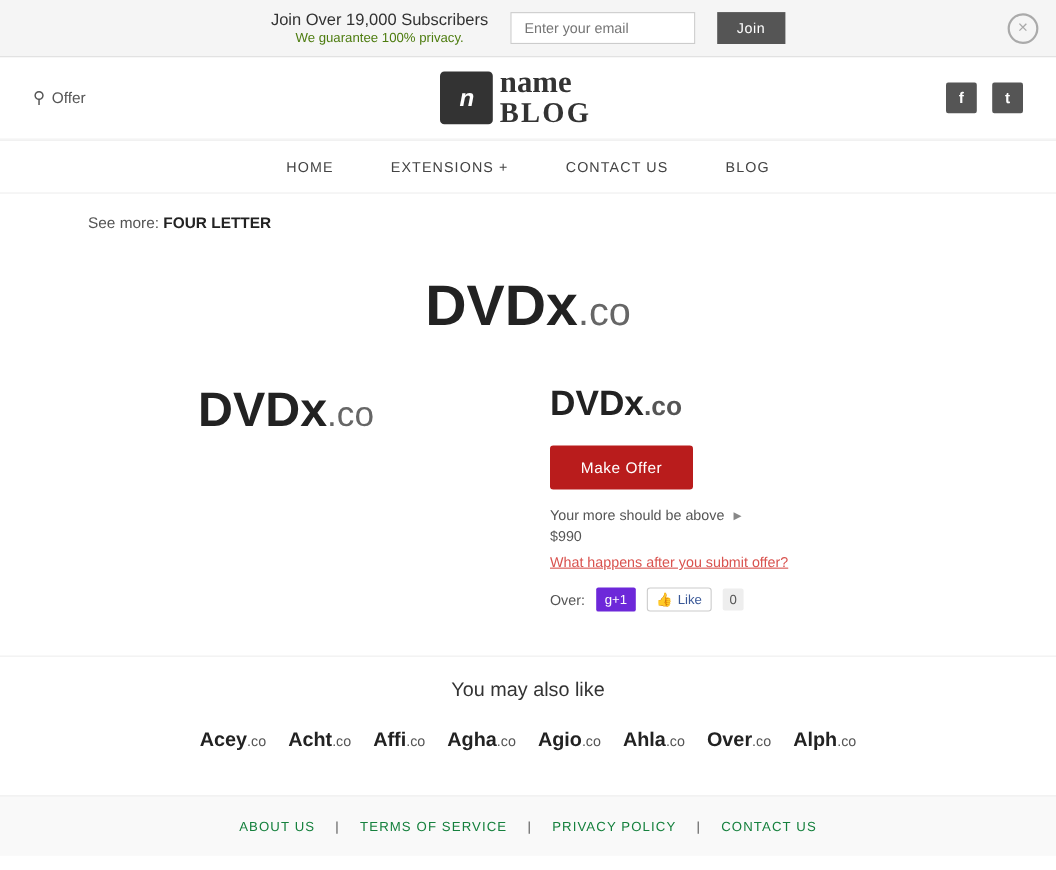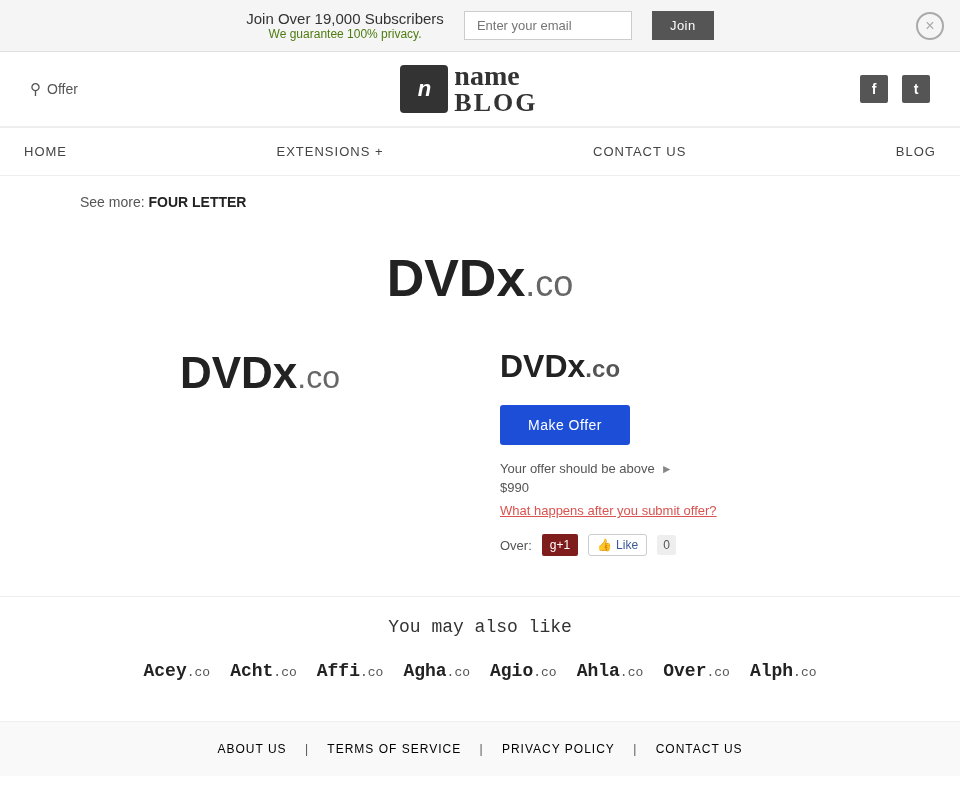--- a/index.html
+++ b/index.html
@@ -118,21 +118,21 @@
       font-size: 14px;
       border-radius: 2px;
       cursor: pointer;
       font-weight: bold;
     }
 
     
     .nav {
       display: flex;
       align-items: center;
-      justify-content: space-between;
+      justify-content: center;
       gap: 4px;
       border-top: 1px solid #eee;
       border-bottom: 1px solid #eee;
       padding: 0;
       background: #fff;
     }
     .nav-item {
       padding: 16px 24px;
       font-size: 13px;
       letter-spacing: 1px;
@@ -175,21 +175,21 @@
     }
     .domain-name-title {
       font-size: 32px;
       font-weight: bold;
       color: #222;
       margin-bottom: 20px;
     }
     .domain-name-title .ext { font-size: 24px; color: #555; }
 
     .make-offer-btn {
-      background: #1d4ed8;
+      background: #b91c1c;
       color: #fff;
       border: none;
       padding: 12px 28px;
       font-size: 14px;
       cursor: pointer;
       border-radius: 3px;
       margin-bottom: 16px;
       letter-spacing: 0.5px;
     }
 
@@ -201,21 +201,21 @@
       align-items: center;
       gap: 6px;
     }
     .offer-arrow { color: #888; font-size: 12px; }
     .offer-price { font-size: 13px; color: #555; margin-bottom: 8px; }
     .offer-link { font-size: 13px; color: #d9534f; text-decoration: underline; cursor: pointer; margin-bottom: 16px; display: block; }
 
     .share-area { display: flex; align-items: center; gap: 10px; margin-top: 10px; }
     .share-label { font-size: 13px; color: #555; }
     .g-plus {
-      background: #7f1d1d;
+      background: #6d28d9;
       color: #fff;
       padding: 4px 8px;
       border-radius: 2px;
       font-size: 12px;
       cursor: pointer;
       display: flex; align-items: center; gap: 3px;
     }
     .fb-like {
       border: 1px solid #ccc;
       border-radius: 3px;
@@ -230,21 +230,20 @@
       padding: 3px 6px;
       border-radius: 2px;
       font-size: 12px;
       color: #555;
     }
 
     
     .similar-section {
       padding: 20px 60px 40px;
       border-top: 1px solid #eee;
-      font-family: Liberation Mono, monospace;
     }
     .similar-title {
       text-align: center;
       font-size: 18px;
       color: #333;
       margin-bottom: 24px;
     }
     .similar-grid {
       display: flex;
       justify-content: center;
@@ -263,21 +262,21 @@
     .footer-links {
       background: #f9f9f9;
       border-top: 1px solid #eee;
       padding: 20px;
       text-align: center;
       font-size: 12px;
       color: #555;
       letter-spacing: 1px;
     }
     .footer-links a {
-      color: #000000;
+      color: #15803d;
       text-decoration: none;
       margin: 0 14px;
       text-transform: uppercase;
     }
 
     .footer-copy {
       text-align: center;
       padding: 14px;
       font-size: 13px;
       color: #777;
@@ -354,21 +353,21 @@
     <div class="dvdx-logo" style="font-size:44px;">
       <span>DVDx</span><span style="font-size:32px;color:#666;font-weight:normal;">.co</span>
     </div>
   </div>
   <div class="domain-detail-col">
     <div class="domain-name-title">
       <span>DVDx</span><span class="ext">.co</span>
     </div>
     <button class="make-offer-btn">Make Offer</button>
     <div class="offer-note">
-      <span>Your offer should be above</span>
+      <span>Your more should be above</span>
       <span class="offer-arrow">►</span>
     </div>
     <div class="offer-price">$990</div>
     <a class="offer-link" href="#">What happens after you submit offer?</a>
     <div class="share-area">
       <span class="share-label">Over:</span>
       <div class="g-plus">
         <span>g+1</span>
       </div>
       <div class="fb-like">

